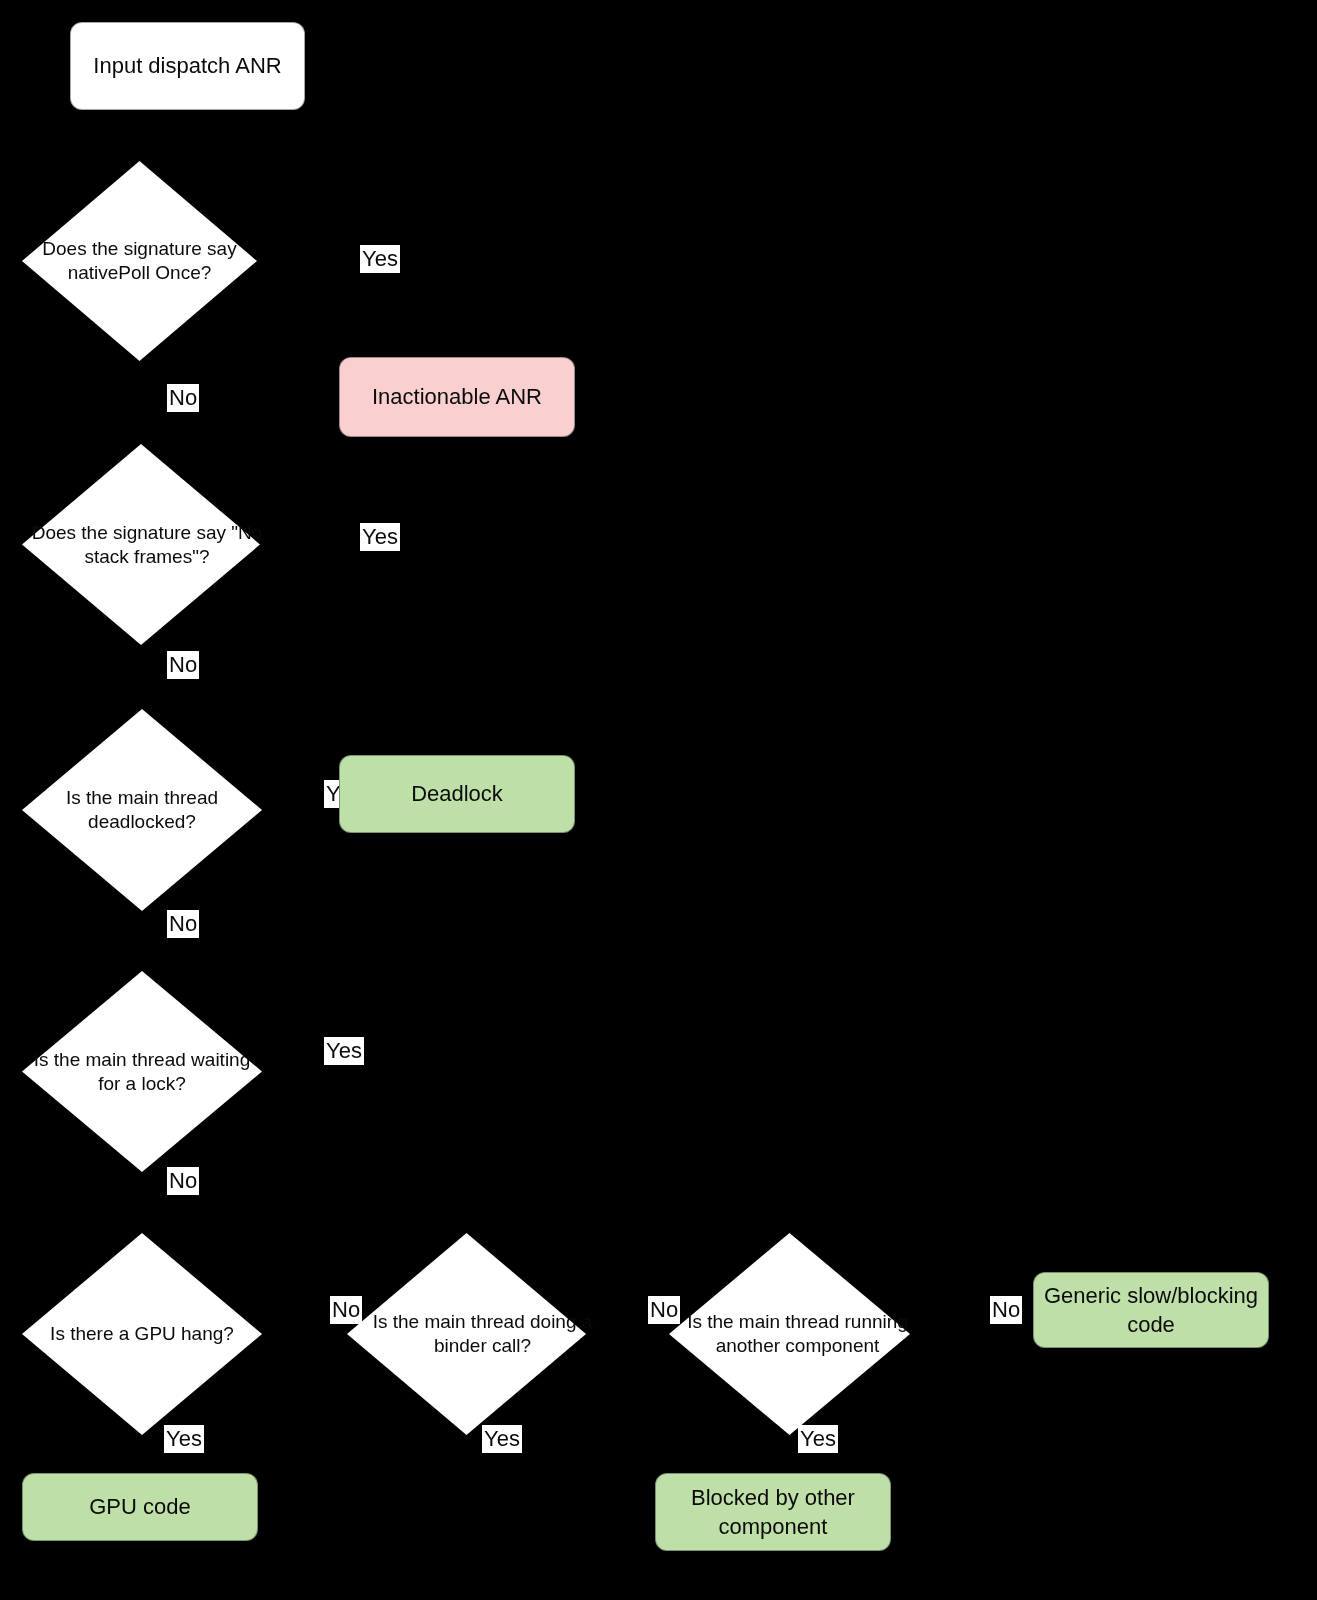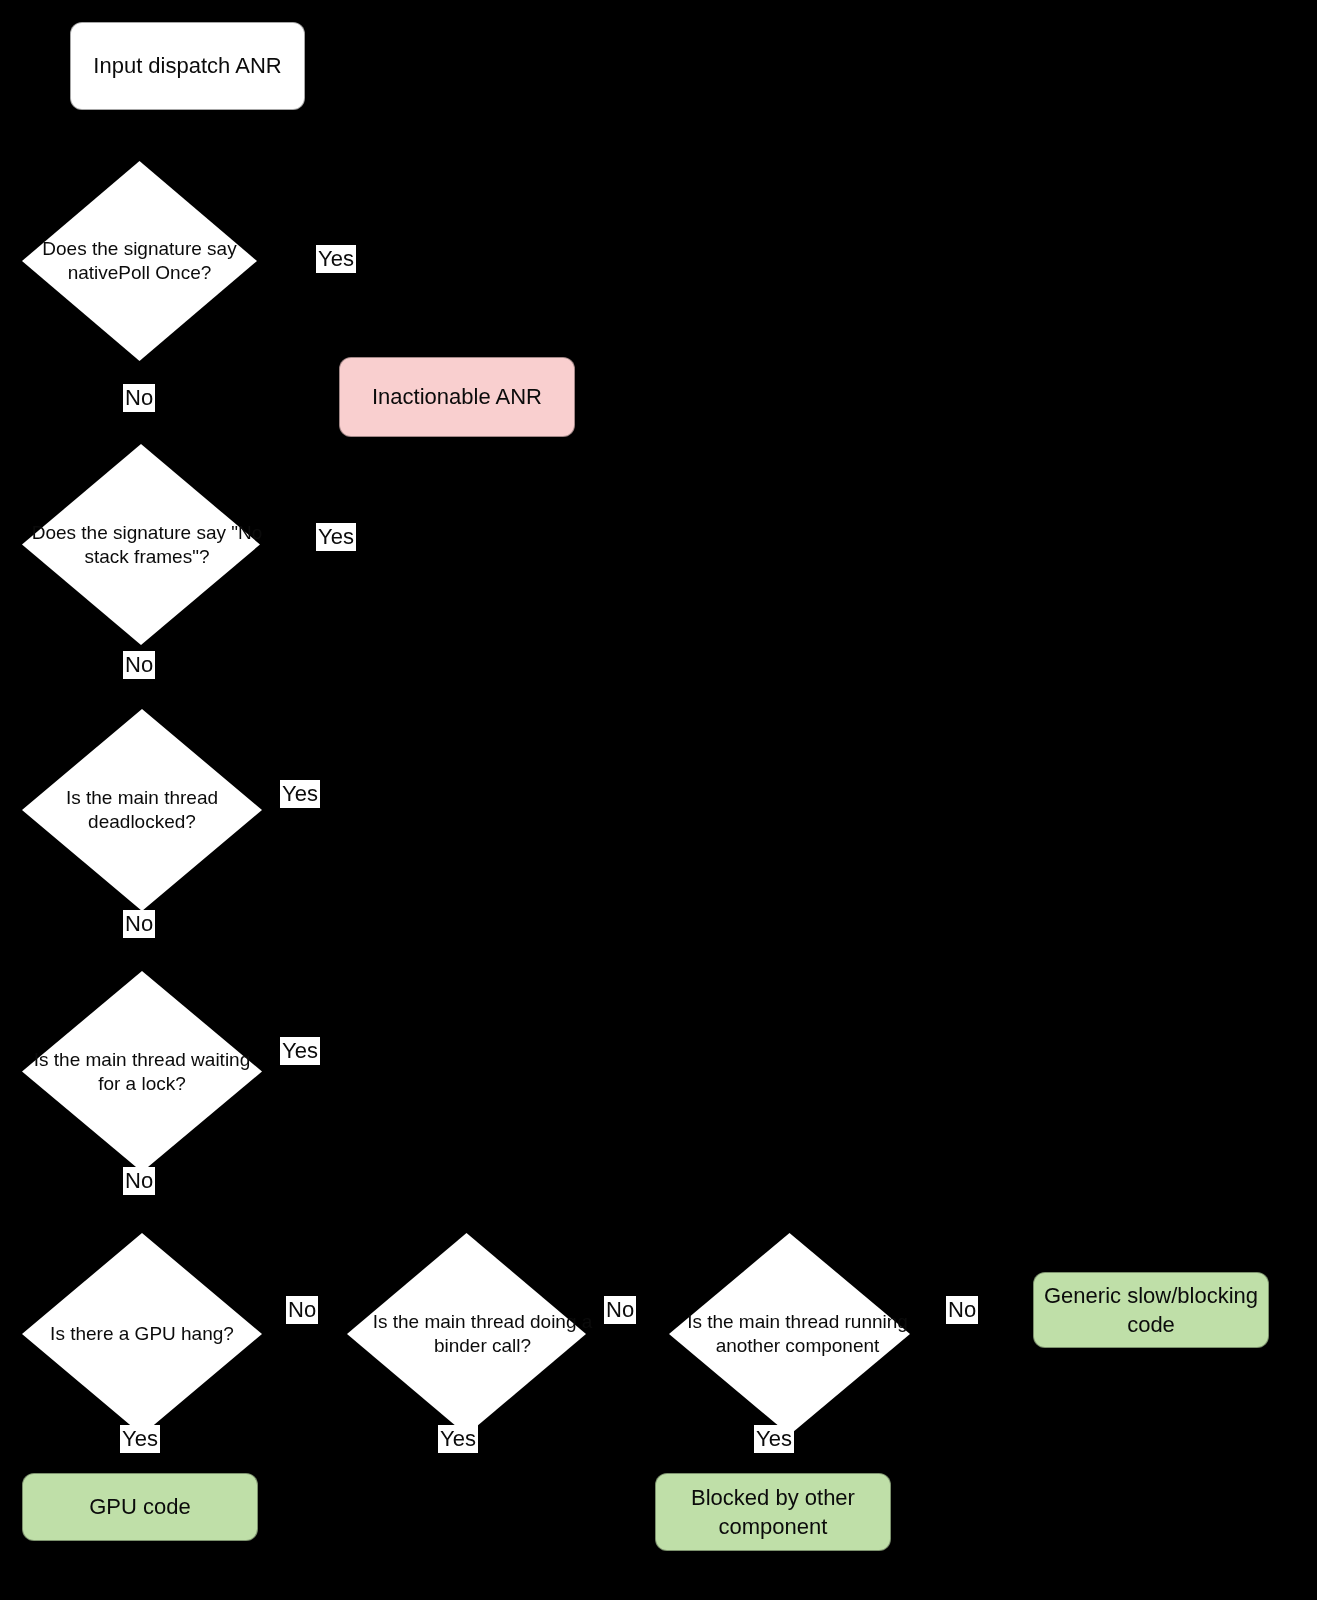--- a/index.html
+++ b/index.html
@@ -62,20 +62,21 @@
 
   
   .edge-label {
     position: absolute;
     background: #ffffff;
     color: #0b0b0b;
     font-size: 22px;
     line-height: 1.15;
     padding: 1px 2px 2px 2px;
     white-space: nowrap;
+    margin-left: 44px;
   }
   svg.edges {
     position: absolute;
     left: 0;
     top: 0;
     width: 1317px;
     height: 1600px;
     pointer-events: none;
   }
 </style>
@@ -122,20 +123,21 @@
   <div class="edge-label" style="left:316px; top:523px;">Yes</div>
   <div class="edge-label" style="left:123px; top:651px;">No</div>
 
   <div class="diamond-wrap" style="left:22px; top:709px; width:240px; height:202px;">
     <div class="diamond-shape"></div>
     <div class="diamond-label">Is the main thread deadlocked?</div>
   </div>
   <div class="edge-label" style="left:280px; top:780px;">Yes</div>
   <div class="edge-label" style="left:123px; top:910px;">No</div>
 
+  <div class="node-box green" style="left:339px; top:755px; width:236px; height:78px;">Deadlock</div>
 
   <div class="diamond-wrap" style="left:22px; top:971px; width:240px; height:201px;">
     <div class="diamond-shape"></div>
     <div class="diamond-label">Is the main thread waiting for a lock?</div>
   </div>
   <div class="edge-label" style="left:280px; top:1037px;">Yes</div>
   <div class="edge-label" style="left:123px; top:1167px;">No</div>
 
 
   <div class="diamond-wrap" style="left:22px; top:1233px; width:240px; height:202px;">

